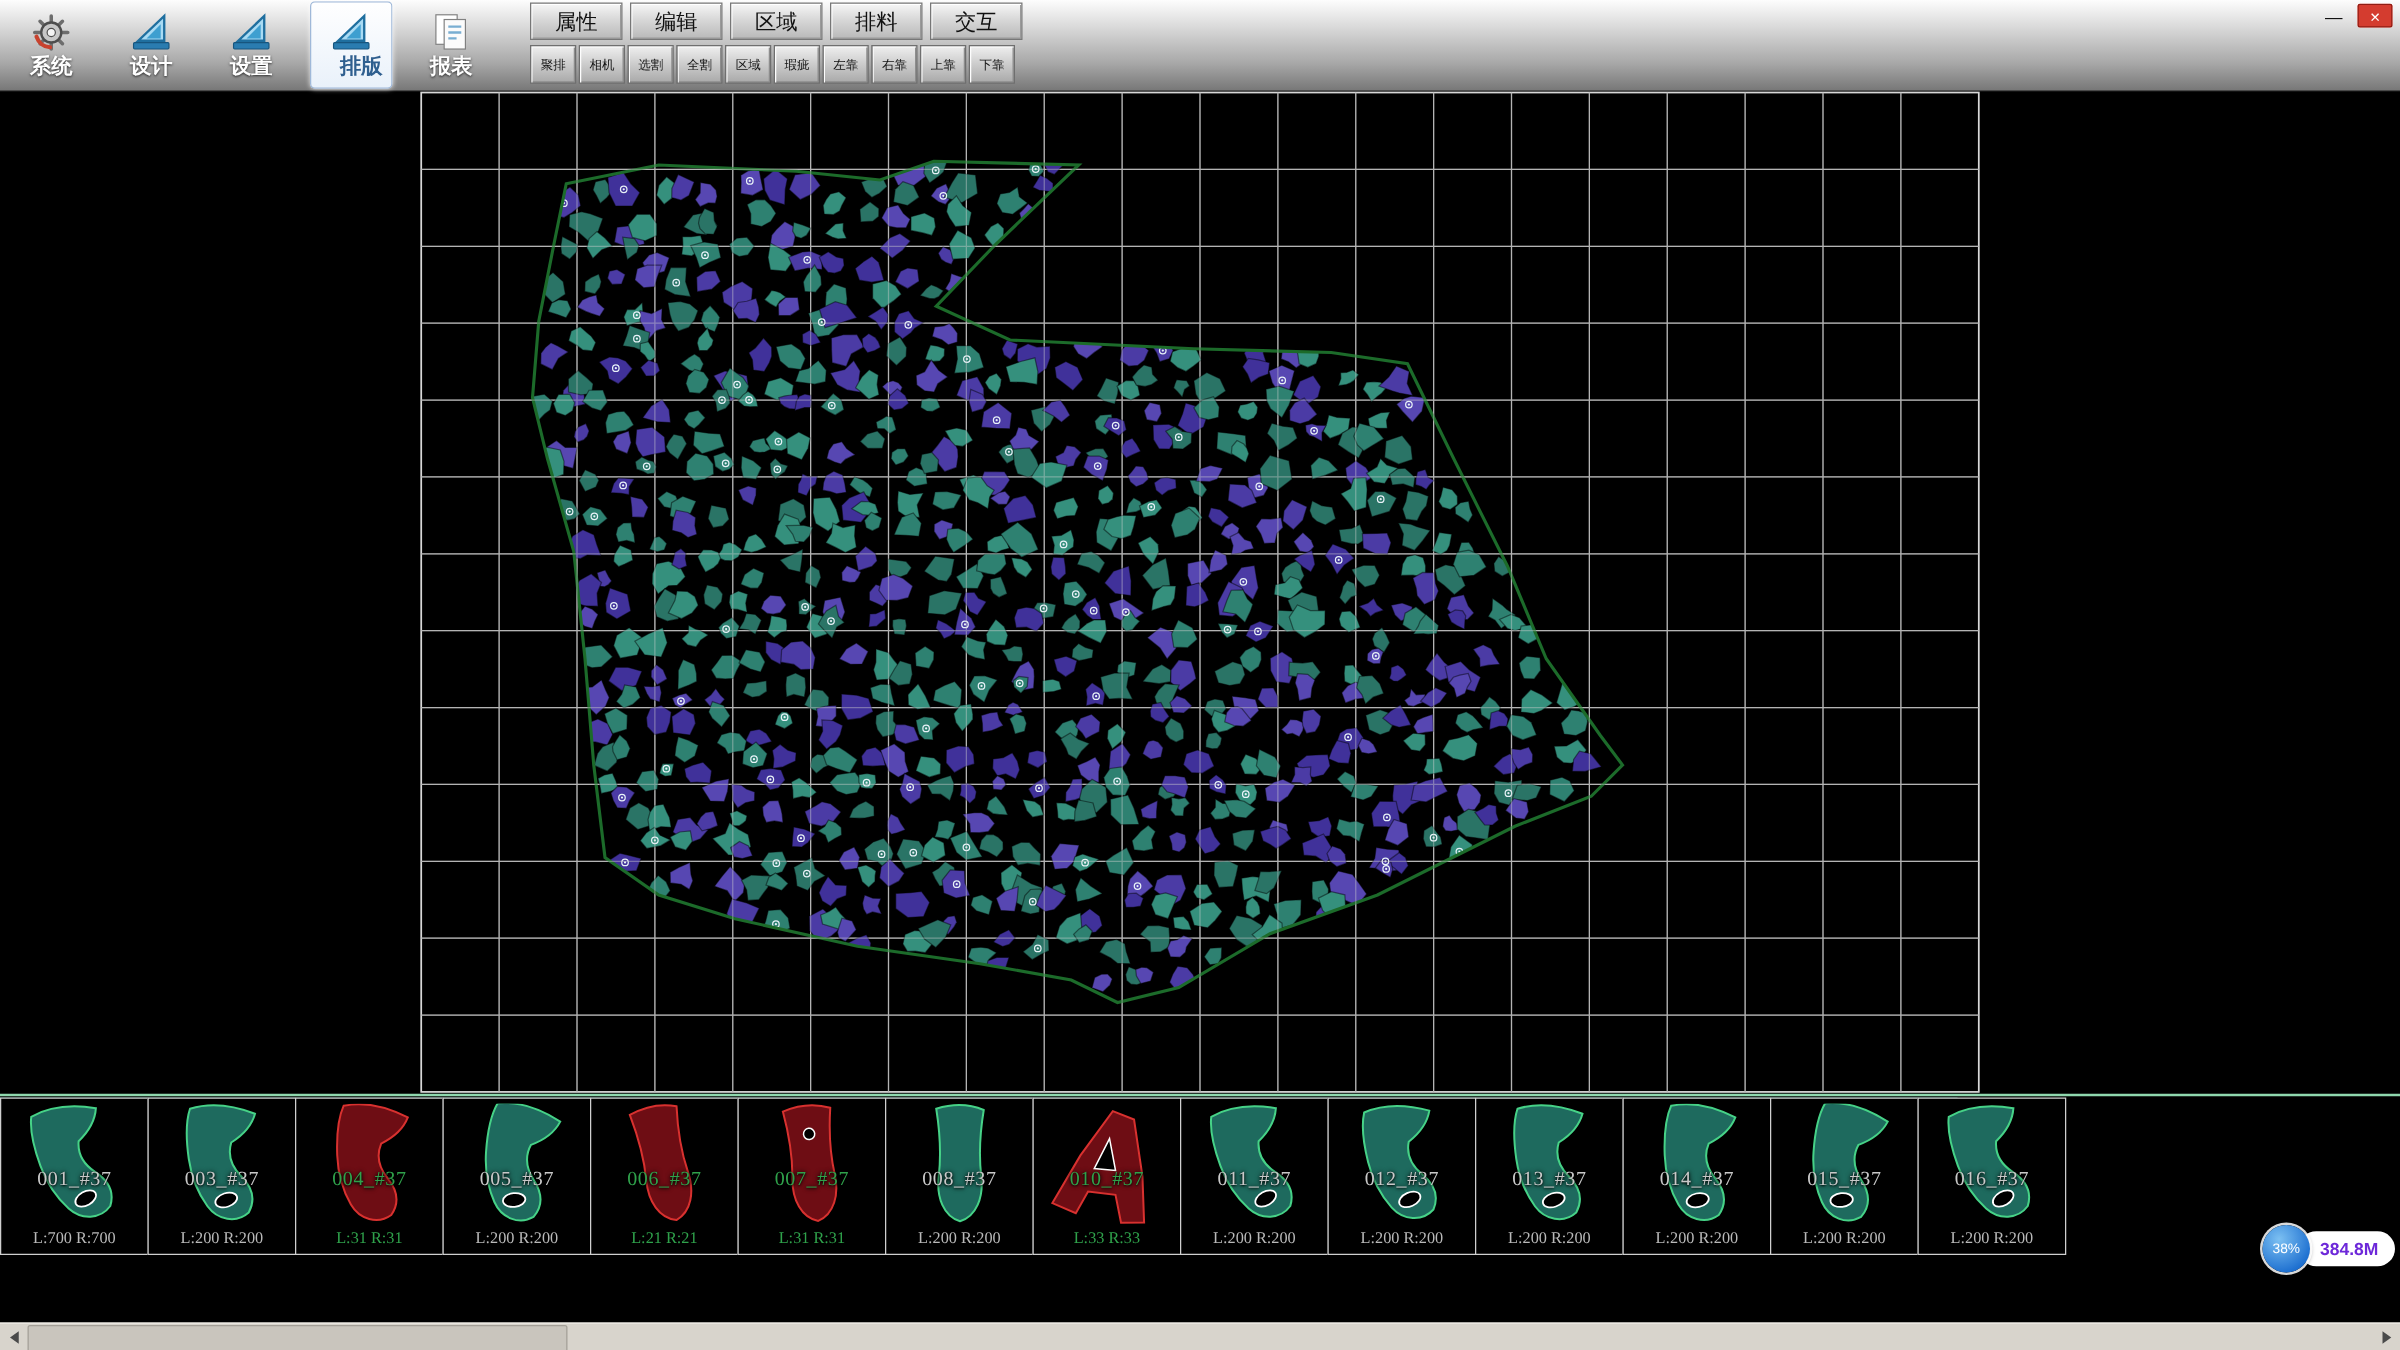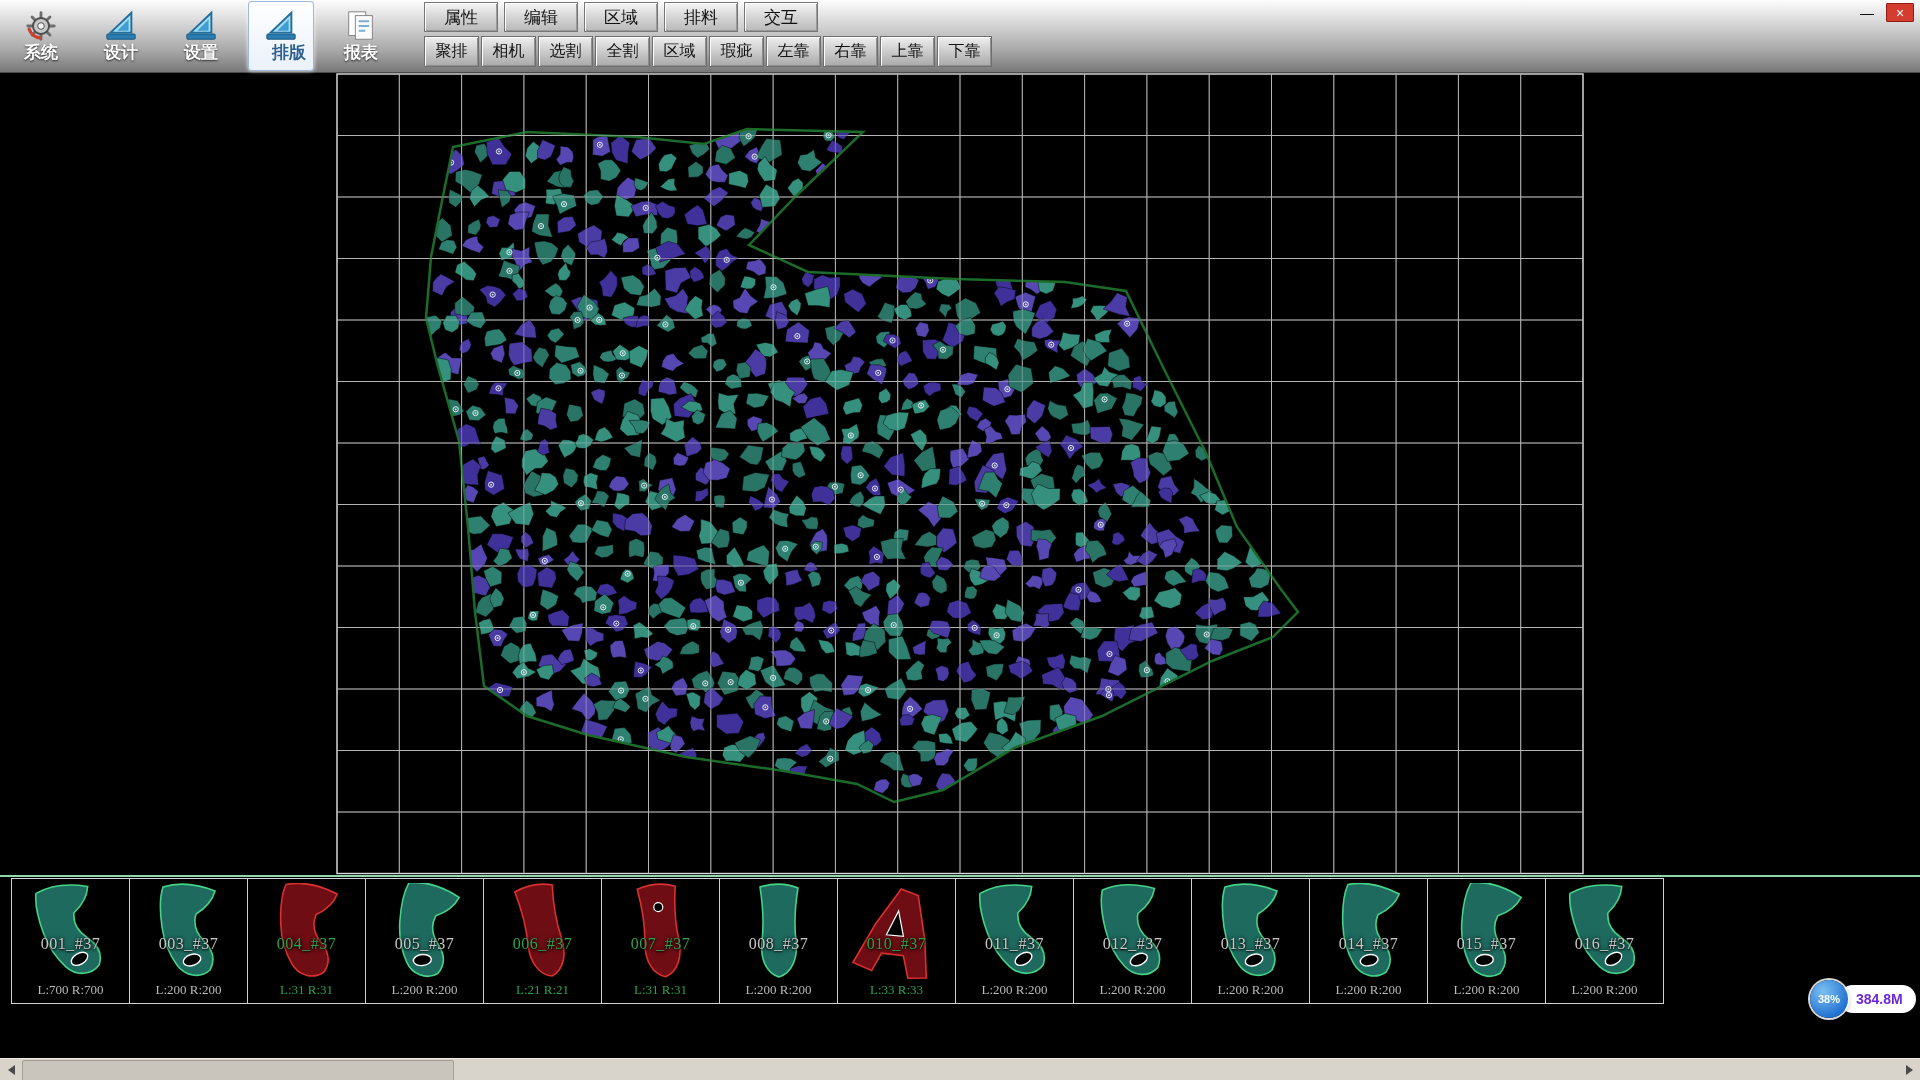--- a/index.html
+++ b/index.html
@@ -17,52 +17,52 @@
   .app-btn .cap{font-size:17px;color:#fff;text-shadow:0 1px 2px rgba(0,0,0,.75);line-height:1.1;}
   .app-btn.selected .cap{color:#2f5f8f;text-shadow:none;margin-left:16px;}
   .app-btn .ic{width:34px;height:34px;}
 
   .menu-rows{position:absolute;left:424px;top:0;}
   .menu-tabs{display:flex;gap:6px;margin-top:2px;}
   .menu-tab{box-sizing:border-box;width:74px;height:30px;display:flex;align-items:center;justify-content:center;
     background:linear-gradient(180deg,#f6f6f6,#d8d8d8 45%,#b9b9b9);border:1px solid #777;
     box-shadow:inset 1px 1px 0 #fff,inset -1px -1px 0 #9a9a9a;font-size:17px;color:#111;cursor:pointer;}
   .tool-buttons{display:flex;gap:2px;margin-top:4px;}
-  .tool-btn{box-sizing:border-box;width:55px;height:31px;display:flex;align-items:center;justify-content:center;
+  .tool-btn{box-sizing:border-box;width:37px;height:31px;display:flex;align-items:center;justify-content:center;
     background:linear-gradient(180deg,#efefef,#cfcfcf 45%,#a9a9a9);border:1px solid #6f6f6f;
-    box-shadow:inset 1px 1px 0 #fdfdfd,inset -1px -1px 0 #8d8d8d;font-size:16px;color:#111;cursor:pointer;}
+    box-shadow:inset 1px 1px 0 #fdfdfd,inset -1px -1px 0 #8d8d8d;font-size:10px;color:#111;cursor:pointer;}
 
   .window-controls{position:absolute;right:6px;top:3px;display:flex;gap:5px;}
   .win-btn{width:28px;height:19px;display:flex;align-items:center;justify-content:center;
     font-size:14px;cursor:pointer;border-radius:2px;}
   .win-btn.min{color:#111;}
   .win-btn.close{background:#d43c2f;color:#fff;box-shadow:inset 0 0 0 1px #8f1d14;}
 
   
   #canvas{position:absolute;left:0;top:72px;width:1920px;height:804px;background:#000;display:block;}
 
   
   .strip-line{position:absolute;left:0;top:875px;width:1920px;height:2px;background:#8fd8ae;z-index:3;}
-  .thumb-strip{position:absolute;left:11px;top:878px;width:1566px;height:126px;display:flex;background:#5eead4;z-index:3;}
+  .thumb-strip{position:absolute;left:0;top:878px;width:1566px;height:126px;display:flex;background:#5eead4;z-index:3;}
   .thumb-cell{box-sizing:border-box;flex:0 0 119px;height:126px;border:1px solid #cfcfcf;
     margin-left:-1px;position:relative;background:#000;cursor:pointer;overflow:hidden;}
   .thumb-cell:first-child{margin-left:0;}
   .thumb-shape{position:absolute;left:9px;top:4px;width:100px;height:100px;}
   .thumb-name{position:absolute;left:0;top:56px;width:100%;text-align:center;
     font:16px "Liberation Serif",serif;letter-spacing:.5px;color:#c9c9c9;
     text-shadow:0 0 4px #000,0 1px 2px #000;pointer-events:none;}
   .thumb-lr{position:absolute;left:0;top:103px;width:100%;text-align:center;
     font:13px "Liberation Serif",serif;color:#b9b9b9;text-shadow:0 0 3px #000;pointer-events:none;}
 
   
   .status-badge{position:absolute;left:1810px;top:980px;display:flex;align-items:center;z-index:6;}
   .progress-circle{width:38px;height:38px;border-radius:50%;z-index:2;
     background:radial-gradient(circle at 35% 30%,#7cc0f2,#1d6fd0 75%);
     box-shadow:0 0 0 2px rgba(255,255,255,.85),0 1px 4px rgba(0,0,0,.6);
-    display:flex;align-items:center;justify-content:center;color:#fff;font-size:11px;font-weight:bold;}
+    display:flex;align-items:center;justify-content:center;color:#fff;font-size:11px;font-weight:normal;}
   .memory-pill{height:28px;background:#fff;border-radius:14px;margin-left:-9px;z-index:1;
     padding:0 13px 0 17px;display:flex;align-items:center;font-size:14px;font-weight:bold;color:#6d28d9;}
 
   
   .hscrollbar{position:absolute;left:0;top:1058px;width:1920px;height:22px;background:#d8d4cc;
     border-top:1px solid #efede7;z-index:3;}
   .sb-btn{position:absolute;top:0;width:22px;height:22px;display:flex;align-items:center;justify-content:center;cursor:pointer;}
   .sb-btn.left{left:0;}
   .sb-btn.right{right:0;}
   .tri-left{width:0;height:0;border-top:5px solid transparent;border-bottom:5px solid transparent;border-right:7px solid #4a4a4a;}

